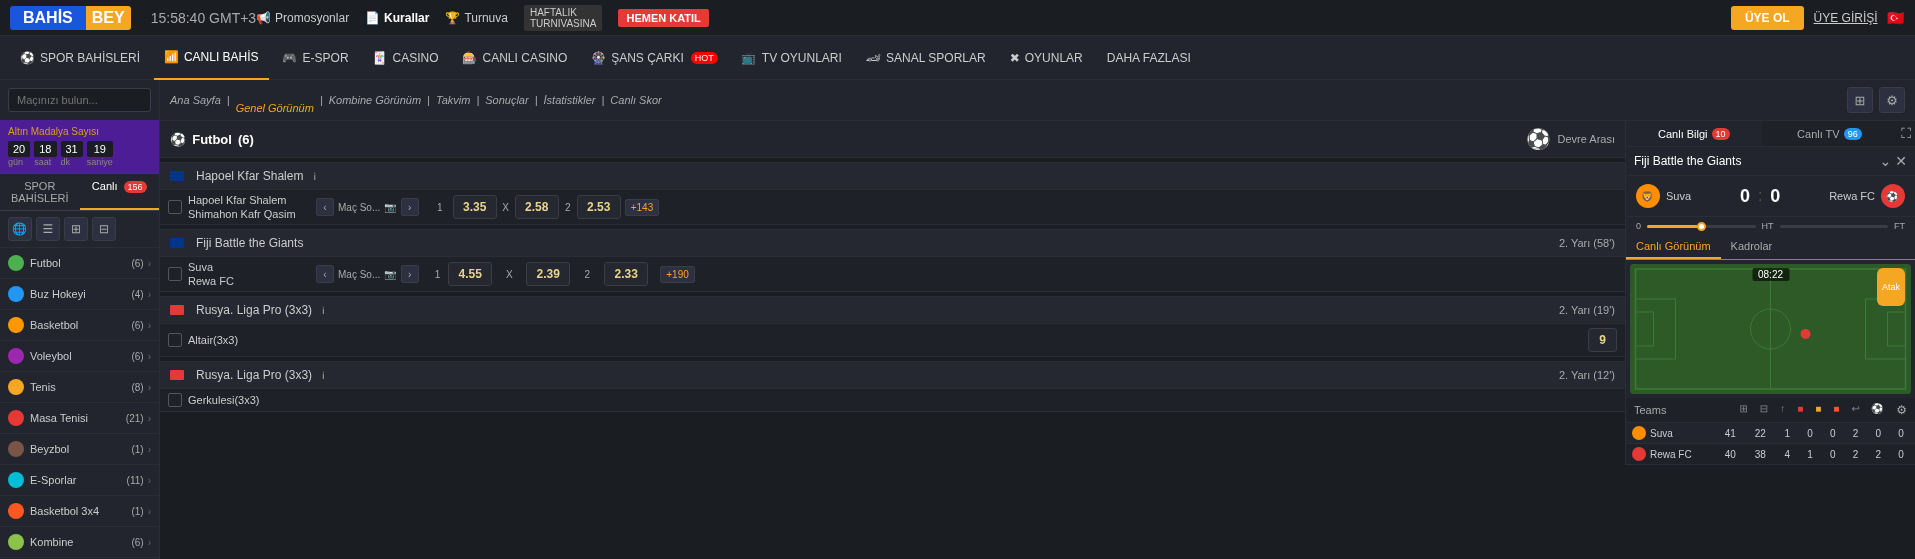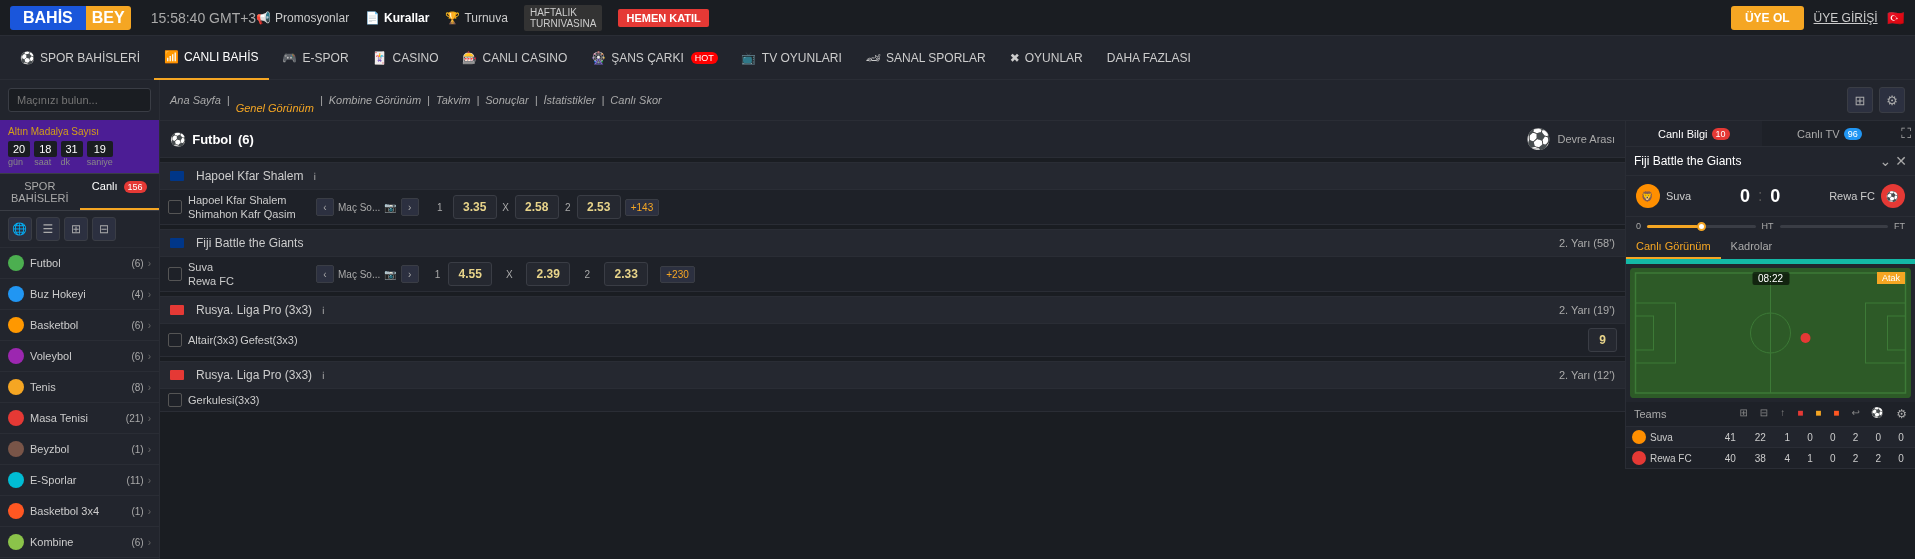--- a/index.html
+++ b/index.html
@@ -96,28 +96,28 @@
     .team-logo { width: 24px; height: 24px; border-radius: 50%; background: #3a3d45; display: flex; align-items: center; justify-content: center; font-size: 10px; color: #fff; flex-shrink: 0; }
     .score-mid { flex: 1; text-align: center; }
     .score-nums { display: flex; align-items: center; gap: 8px; justify-content: center; }
     .score-num { font-size: 18px; font-weight: bold; color: #fff; }
     .score-sep { font-size: 16px; color: #555; }
     .match-time-bar { padding: 4px 10px; }
     .time-progress { display: flex; align-items: center; gap: 6px; }
     .progress-bar { flex: 1; height: 3px; background: #3a3d45; border-radius: 2px; position: relative; }
     .progress-fill { height: 100%; background: #f5a623; border-radius: 2px; }
     .progress-dot { position: absolute; top: -3px; width: 9px; height: 9px; background: #fff; border-radius: 50%; border: 2px solid #f5a623; }
-    .rm-sub-tabs { display: flex; border-bottom: 5px solid #14b8a6; }
+    .rm-sub-tabs { display: flex; border-bottom: 1px solid #14b8a6; }
     .rm-sub-tab { padding: 5px 10px; font-size: 11px; color: #aaa; cursor: pointer; }
     .rm-sub-tab.active { color: #f5a623; border-bottom: 2px solid #f5a623; }
 
     
     .field-container { position: relative; background: #2d5a27; margin: 4px; border-radius: 4px; overflow: hidden; height: 130px; }
     .field-time { position: absolute; top: 4px; left: 50%; transform: translateX(-50%); background: rgba(0,0,0,0.6); color: #fff; font-size: 10px; padding: 1px 6px; border-radius: 2px; }
-    .field-badge { position: absolute; top: 4px; right: 6px; background: #f5a623; color: #fff; font-size: 9px; padding: 1px 5px; border-radius: 0; }
+    .field-badge { position: absolute; top: 4px; right: 6px; background: #f5a623; color: #fff; font-size: 9px; padding: 14px 5px; border-radius: 6px; }
 
     
     .stats-table { width: 100%; border-collapse: collapse; font-size: 10px; }
     .stats-table td { padding: 3px 6px; border-bottom: 1px solid #2a2d35; color: #ccc; }
     .stats-table tr:nth-child(even) td { background: #1e2128; }
     .stats-header { display: flex; align-items: center; padding: 5px 8px; background: #1e2128; border-bottom: 1px solid #2a2d35; font-size: 11px; color: #aaa; gap: 4px; }
 
     
     .toolbar-icons { margin-left: auto; display: flex; gap: 6px; }
     .toolbar-btn { background: #2c3040; border: 1px solid #3a3d45; color: #aaa; width: 26px; height: 26px; border-radius: 3px; cursor: pointer; display: flex; align-items: center; justify-content: center; font-size: 13px; }
@@ -408,35 +408,34 @@
             </div>
             <div style="margin:0 8px;">
               <span class="score-label">1</span>
             </div>
             <div style="display:flex;align-items:center;gap:12px;">
               <button class="odd-btn">4.55</button>
               <span class="score-label">X</span>
               <button class="odd-btn">2.39</button>
               <span class="score-label">2</span>
               <button class="odd-btn">2.33</button>
-              <button class="more-btn">+230</button>
+              <button class="more-btn">+190</button>
             </div>
           </div>
 
           <div class="league-header">
             <div class="match-flag" style="background:#e53935;"></div>
             <span class="league-name">Rusya. Liga Pro (3x3)</span>
             <span class="info-icon">ℹ</span>
             <span class="half-label">2. Yarı (19')</span>
           </div>
           <div class="match-row-3x3 match-row">
             <div style="width:14px;height:14px;border:1px solid #555;border-radius:2px;margin-right:6px;flex-shrink:0;"></div>
             <div class="teams-3x3">
               <span class="team-3x3">Altair(3x3)</span>
-              <span class="team-3x3">Gefest(3x3)</span>
             </div>
             <button class="odd-btn-single">9</button>
           </div>
 
           <div class="league-header">
             <div class="match-flag" style="background:#e53935;"></div>
             <span class="league-name">Rusya. Liga Pro (3x3)</span>
             <span class="info-icon">ℹ</span>
             <span class="half-label">2. Yarı (12')</span>
           </div>

